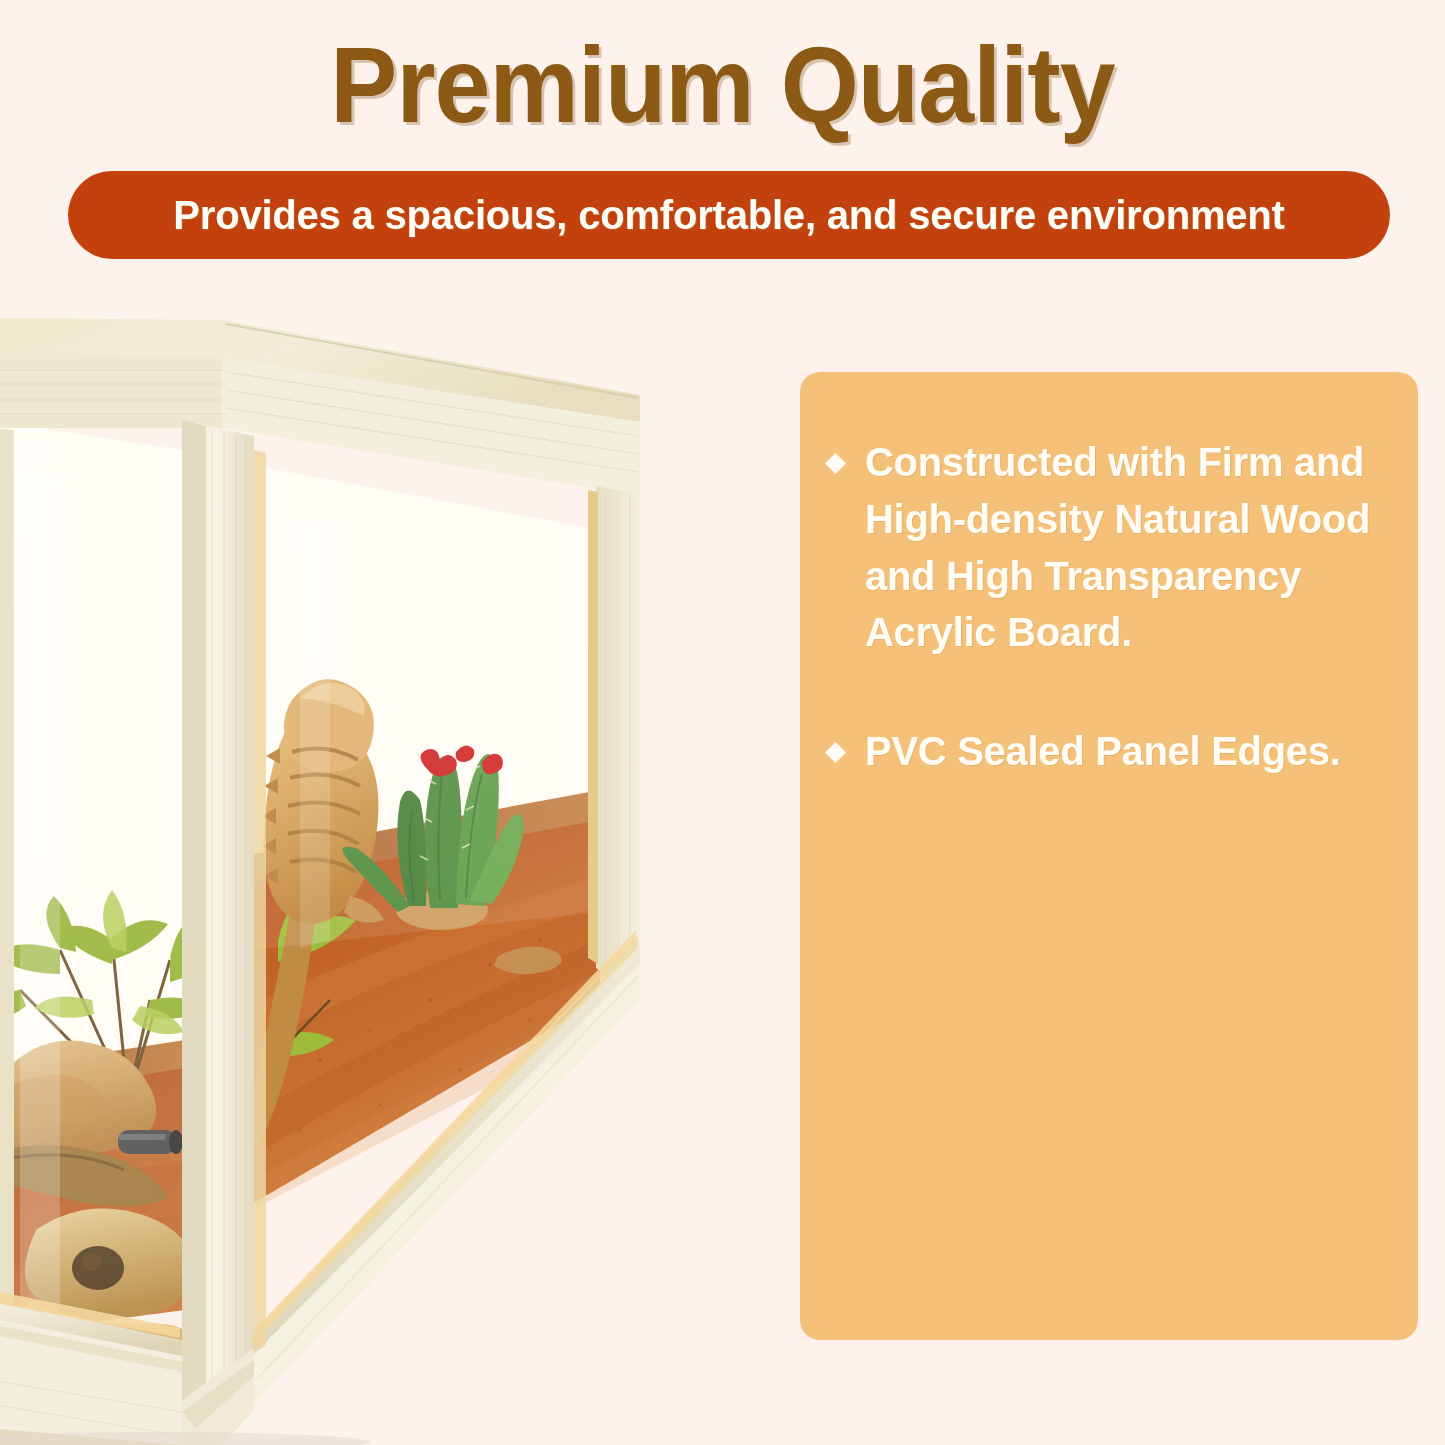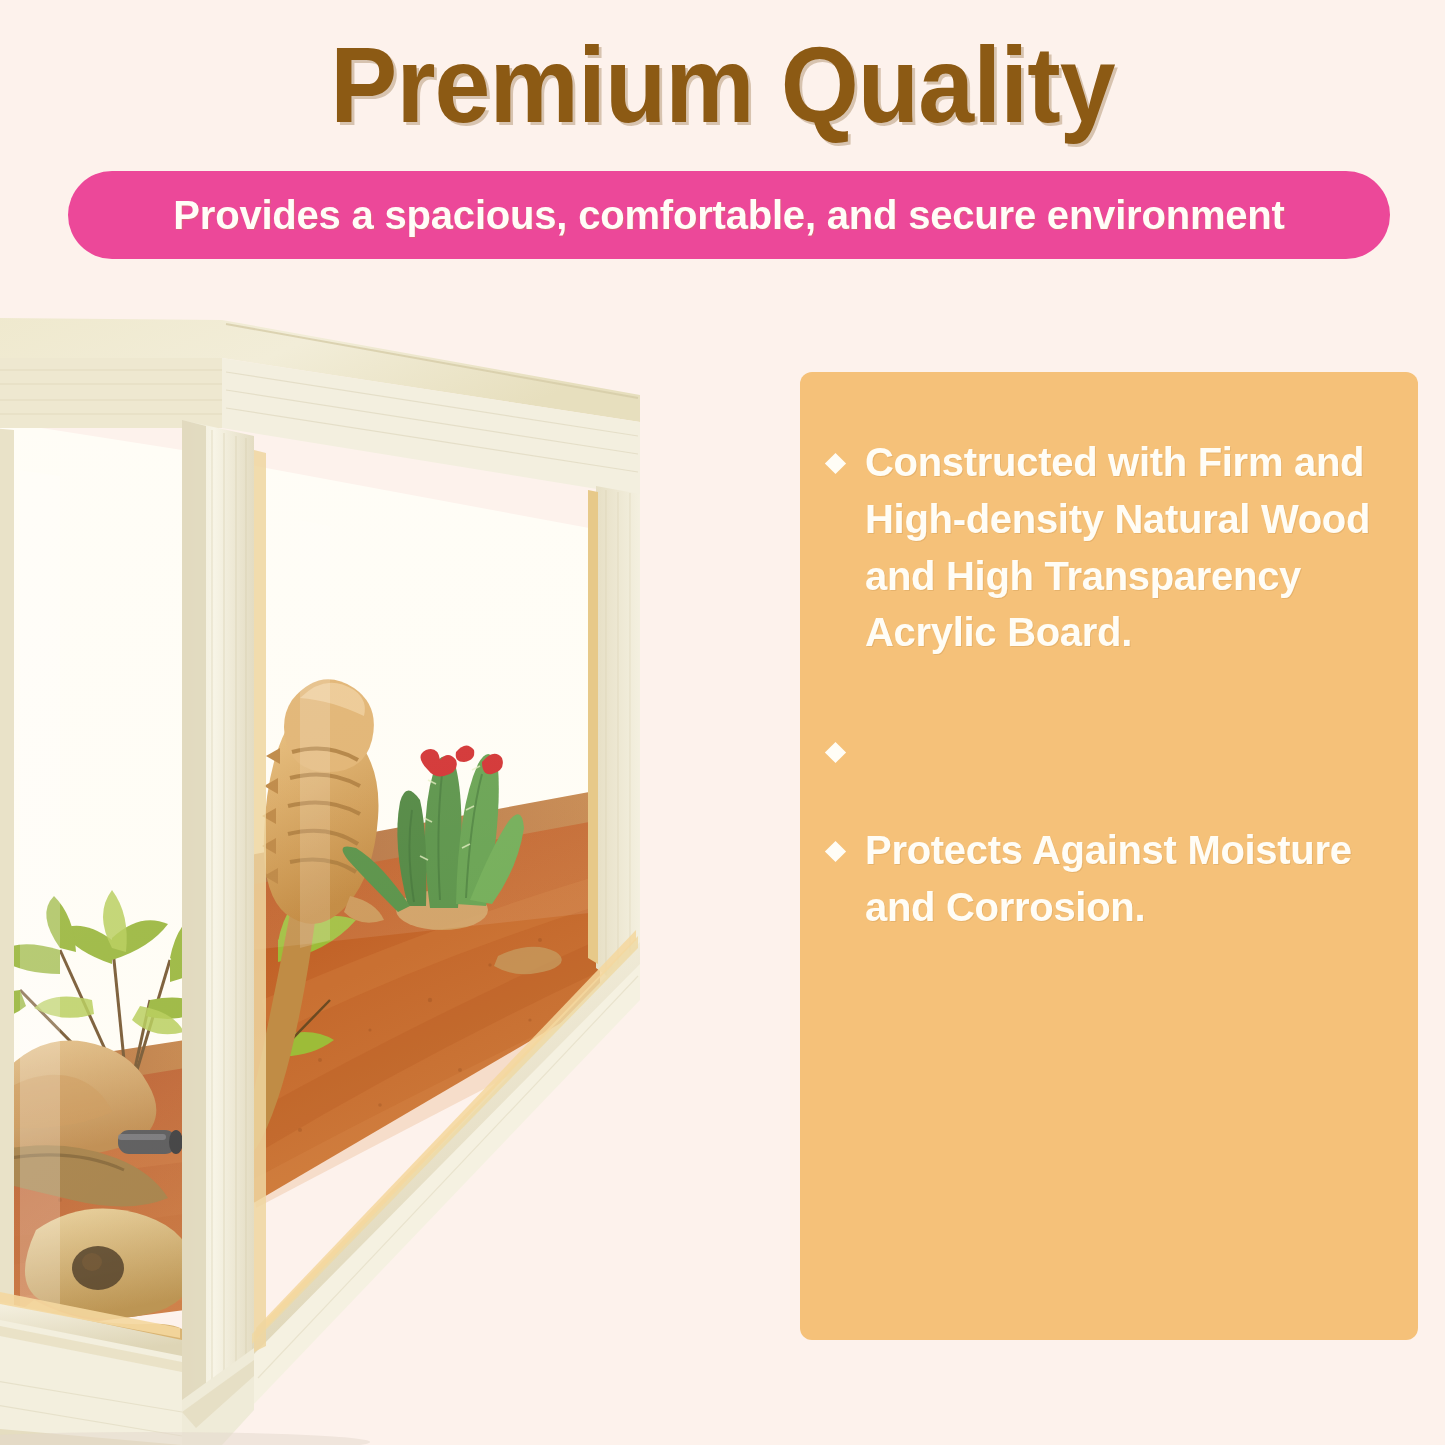--- a/index.html
+++ b/index.html
@@ -33,21 +33,21 @@
     transform-origin: center center;
     white-space: nowrap;
   }
 
   #subtitle-pill {
     position: absolute;
     left: 68px;
     top: 171px;
     width: 1322px;
     height: 88px;
-    background: #ec4899;
+    background: #c2410c;
     border-radius: 44px;
     display: flex;
     align-items: center;
     justify-content: center;
   }
   #subtitle-text {
     color: #fffdf7;
     font-size: 40px;
     font-weight: bold;
     letter-spacing: -0.2px;
@@ -56,21 +56,21 @@
   }
 
   
   #feature-panel {
     position: absolute;
     left: 800px;
     top: 372px;
     width: 618px;
     height: 968px;
     background: #f5c179;
-    border-radius: 12px;
+    border-radius: 20px;
     box-sizing: border-box;
     padding: 62px 36px 40px 28px;
   }
   .feature-item {
     display: flex;
     align-items: flex-start;
     margin-bottom: 62px;
   }
   .feature-item:last-child { margin-bottom: 0; }
   .bullet-diamond {
@@ -424,21 +424,18 @@
 
 <div id="feature-panel">
 
   <div class="feature-item">
     <span class="bullet-diamond"></span>
     <span class="feature-text">Constructed with Firm and High-density Natural Wood and High Transparency Acrylic Board.</span>
   </div>
 
   <div class="feature-item">
     <span class="bullet-diamond"></span>
+    <span class="feature-text">PVC Sealed Panel Edges.</span>
   </div>
 
 
-  <div class="feature-item">
-    <span class="bullet-diamond"></span>
-    <span class="feature-text">Protects Against Moisture and Corrosion.</span>
-  </div>
 
 </div>
 
 </body></html>

